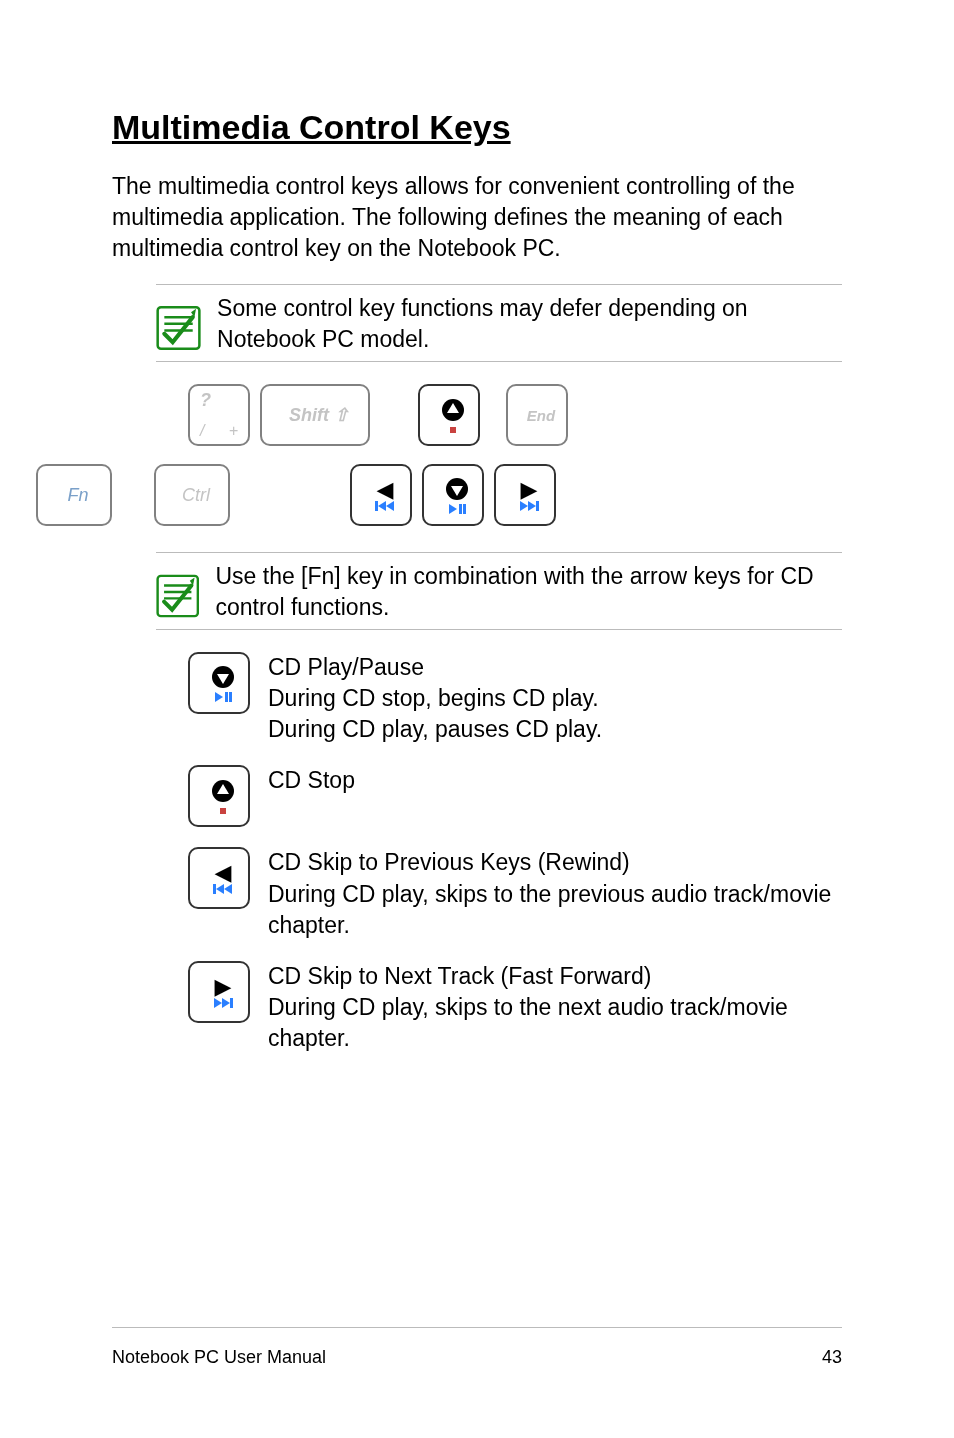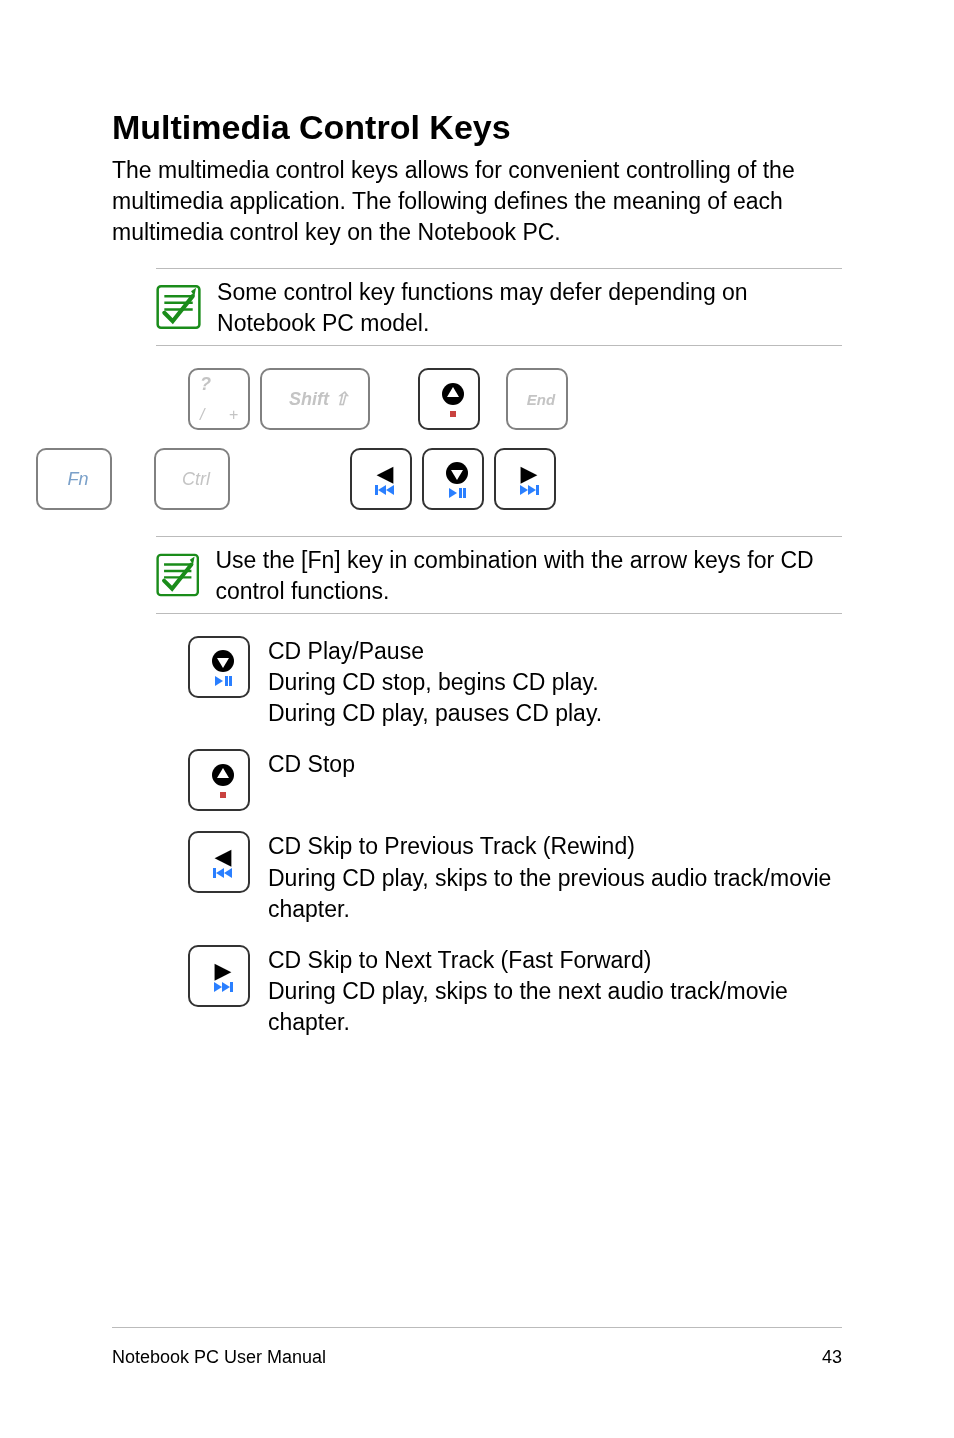--- a/index.html
+++ b/index.html
@@ -10,30 +10,31 @@
     font-family: "Segoe UI", "Helvetica Neue", Arial, sans-serif;
     color: #000;
     position: relative;
   }
   .page {
     padding: 108px 112px 0 112px;
   }
   h1 {
     font-size: 34px;
     font-weight: 700;
-    margin-bottom: 8px;
+    margin-bottom: 24px;
+    text-decoration: underline;
   }
   .intro {
     font-size: 23px;
     line-height: 1.35;
     margin-bottom: 20px;
   }
   .note-block {
     display: flex;
-    align-items: center;
+    align-items: flex-end;
     border-top: 1px solid #bbb;
     border-bottom: 1px solid #bbb;
     padding: 6px 0 6px 0;
     margin-bottom: 22px;
     margin-left: 44px;
   }
   .note-icon-svg {
     display: block;
   }
   .note-text {
@@ -260,21 +261,21 @@
     <div class="def-row">
       <div class="key arrow">
         <div class="main-glyph">◀</div>
         <svg width="20" height="10" viewBox="0 0 20 10">
           <rect x="0" y="0" width="3" height="10" fill="#2a7fff"></rect>
           <path d="M3 5 L11 0 L11 10 Z" fill="#2a7fff"></path>
           <path d="M11 5 L19 0 L19 10 Z" fill="#2a7fff"></path>
         </svg>
       </div>
       <div class="def-text">
-        <div class="bold">CD Skip to Previous Track (Rewind)</div>
+        <div class="bold">CD Skip to Previous Keys (Rewind)</div>
         <div>During CD play, skips to the previous audio track/movie chapter.</div>
       </div>
     </div>
 
     <div class="def-row">
       <div class="key arrow">
         <div class="main-glyph">▶</div>
         <svg width="20" height="10" viewBox="0 0 20 10">
           <path d="M1 0 L9 5 L1 10 Z" fill="#2a7fff"></path>
           <path d="M9 0 L17 5 L9 10 Z" fill="#2a7fff"></path>

